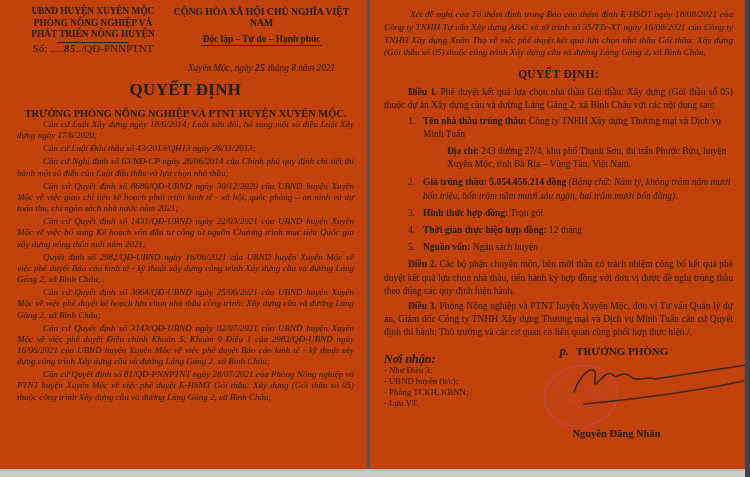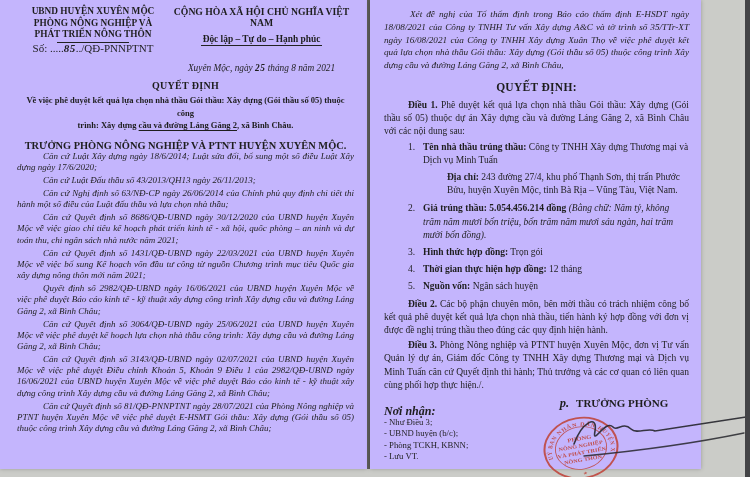--- a/index.html
+++ b/index.html
@@ -1,36 +1,36 @@
 <!DOCTYPE html>
 <html><head>
 <meta charset="utf-8">
 <style>
   html,body{margin:0;padding:0;background:#888;}
   .scan{position:relative;width:750px;height:477px;background:#cbccc8;overflow:hidden;
         font-family:"Liberation Serif","DejaVu Serif",serif;color:#1e1e1e;}
-  .page{position:absolute;top:0;background:#c4b5fd;box-sizing:border-box;box-shadow:0 0 4px rgba(0,0,0,.25);}
+  .page{position:absolute;top:0;background:#c2410c;box-sizing:border-box;box-shadow:0 0 4px rgba(0,0,0,.25);}
   .page-left{left:0;width:367px;height:469px;padding:6px 13px 0 17px;}
   .divider{position:absolute;left:367px;top:0;width:3px;height:469px;background:#5d5c59;}
-  .page-right{left:370px;width:331px;height:469px;padding:8px 12px 0 14px;}
+  .page-right{left:370px;width:375px;height:469px;padding:8px 12px 0 14px;}
   .edge-right{position:absolute;right:0;top:0;width:5px;height:477px;background:#434346;}
 
   
   .hdr{display:flex;}
   .org{width:152px;text-align:center;font-weight:bold;font-size:9.3px;line-height:11.5px;}
   .org-u{width:72px;border-bottom:1.2px solid #222;margin:1px auto 0;}
   .doc-no{font-weight:normal;font-size:11px;}
   .motto{flex:1;text-align:center;}
   .motto1{font-weight:bold;font-size:9.7px;}
   .motto2{display:inline-block;font-weight:bold;font-size:9.4px;border-bottom:1.2px solid #222;
           padding:0 2px 1px;margin-top:2px;}
   .dateline{font-style:italic;font-size:9.3px;margin-top:17px;}
   .hw{font-style:italic;font-weight:600;letter-spacing:.5px;}
 
-  .l-title{text-align:center;font-weight:bold;font-size:10px;margin-top:7px;letter-spacing:.3px;}
+  .l-title{text-align:center;font-weight:bold;font-size:17px;margin-top:7px;letter-spacing:.3px;}
   .l-sub{text-align:center;font-weight:bold;font-size:8.5px;line-height:12.5px;margin-top:3px;}
   .u-part{text-decoration:underline;text-underline-offset:2px;}
   .l-issuer{text-align:center;font-weight:bold;font-size:10.4px;margin-top:8px;}
   .recitals{font-style:italic;font-size:9px;line-height:11.15px;text-align:justify;}
   .recitals p{margin:0 0 2px;text-indent:26px;}
 
   
   .opening{font-style:italic;font-size:9.2px;line-height:12.8px;text-align:justify;text-indent:26px;margin:0;}
   .r-heading{text-align:center;font-weight:bold;font-size:11.5px;margin:9px 0 6px;letter-spacing:.3px;}
   .article{font-size:9.5px;line-height:13.2px;text-align:justify;text-indent:24px;margin:0 0 2px;}
@@ -53,36 +53,32 @@
 </head>
 <body>
 
 <div class="scan">
 
   <div class="page page-left">
     <div class="hdr">
       <div class="org">
         <div>UBND HUYỆN XUYÊN MỘC</div>
         <div>PHÒNG NÔNG NGHIỆP VÀ</div>
-        <div>PHÁT TRIỂN NÔNG THÔN</div>
+        <div>PHÁT TRIỂN NÔNG HUYỆN</div>
         <div class="org-u"></div>
         <div class="doc-no"><span>Số: .....</span><span class="hw">85</span><span>../QĐ-PNNPTNT</span></div>
       </div>
       <div class="motto">
         <div class="motto1"><span>CỘNG HÒA XÃ HỘI CHỦ NGHĨA VIỆT NAM</span></div>
         <div><span class="motto2">Độc lập – Tự do – Hạnh phúc</span></div>
         <div class="dateline"><span>Xuyên Mộc, ngày </span><span class="hw">25</span><span> tháng 8 năm 2021</span></div>
       </div>
     </div>
 
     <div class="l-title">QUYẾT ĐỊNH</div>
-    <div class="l-sub">
-      <div>Về việc phê duyệt kết quả lựa chọn nhà thầu Gói thầu: Xây dựng (Gói thầu số 05) thuộc công</div>
-      <div><span>trình: Xây dựng </span><span class="u-part">cầu và đường Láng Găng 2</span><span>, xã Bình Châu.</span></div>
-    </div>
     <div class="l-issuer">TRƯỞNG PHÒNG NÔNG NGHIỆP VÀ PTNT HUYỆN XUYÊN MỘC.</div>
 
     <div class="recitals">
       <p>Căn cứ Luật Xây dựng ngày 18/6/2014; Luật sửa đổi, bổ sung một số điều Luật Xây dựng ngày 17/6/2020;</p>
       <p>Căn cứ Luật Đấu thầu số 43/2013/QH13 ngày 26/11/2013;</p>
       <p>Căn cứ Nghị định số 63/NĐ-CP ngày 26/06/2014 của Chính phủ quy định chi tiết thi hành một số điều của Luật đấu thầu và lựa chọn nhà thầu;</p>
       <p>Căn cứ Quyết định số 8686/QĐ-UBND ngày 30/12/2020 của UBND huyện Xuyên Mộc về việc giao chỉ tiêu kế hoạch phát triển kinh tế - xã hội, quốc phòng – an ninh và dự toán thu, chi ngân sách nhà nước năm 2021;</p>
       <p>Căn cứ Quyết định số 1431/QĐ-UBND ngày 22/03/2021 của UBND huyện Xuyên Mộc về việc bổ sung Kế hoạch vốn đầu tư công từ nguồn Chương trình mục tiêu Quốc gia xây dựng nông thôn mới năm 2021;</p>
       <p>Quyết định số 2982/QĐ-UBND ngày 16/06/2021 của UBND huyện Xuyên Mộc về việc phê duyệt Báo cáo kinh tế - kỹ thuật xây dựng công trình Xây dựng cầu và đường Láng Găng 2, xã Bình Châu;</p>
       <p>Căn cứ Quyết định số 3064/QĐ-UBND ngày 25/06/2021 của UBND huyện Xuyên Mộc về việc phê duyệt kế hoạch lựa chọn nhà thầu công trình: Xây dựng cầu và đường Láng Găng 2, xã Bình Châu;</p>

